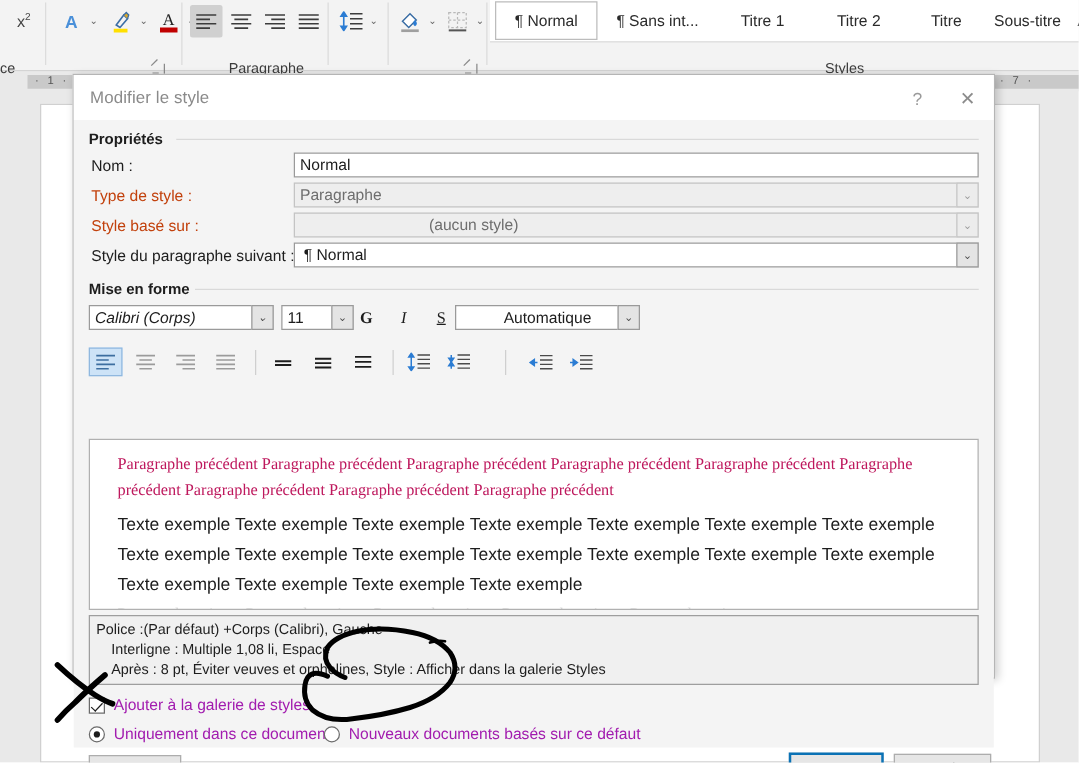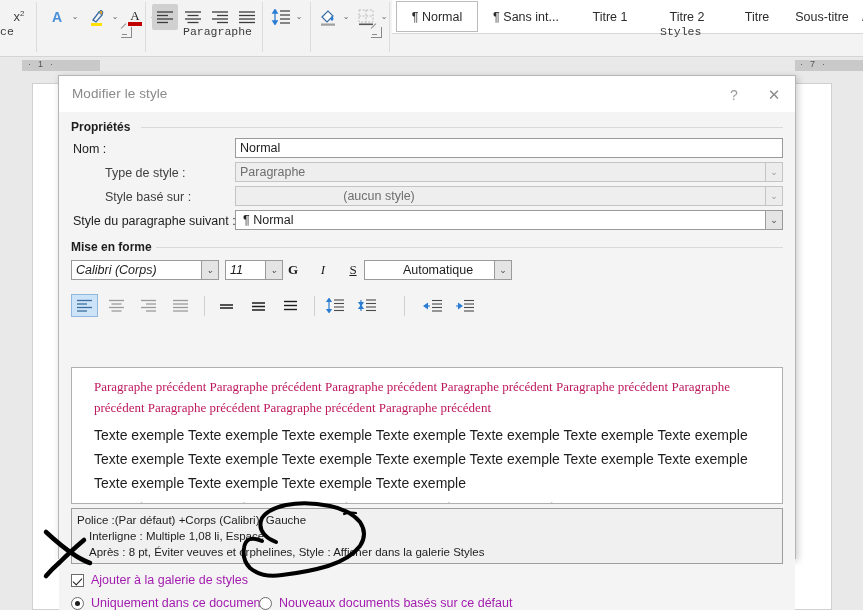--- a/index.html
+++ b/index.html
@@ -17,22 +17,22 @@
   }
 
   
   .ribbon {
     position: absolute; left: 0; top: 0; width: 863px; height: 57px;
     background: #f3f3f3;
     border-bottom: 1px solid #d4d4d4;
   }
   .rb-row { position: absolute; left: 0; top: 0; height: 34px; width: 863px; }
   .rb-group-labels {
-    position: absolute; left: 0; top: 22px; height: 22px; width: 863px;
-    font-size: 11.5px; color: #333; font-family: Liberation Mono, monospace;
+    position: absolute; left: 0; top: 46px; height: 22px; width: 863px;
+    font-size: 11.5px; color: #333;
   }
   .grp-sep {
     position: absolute; top: 2px; width: 1px; height: 50px; background: #dcdcdc;
   }
   .rb-icon {
     position: absolute; display: flex; align-items: center; justify-content: center;
     height: 26px; width: 26px; top: 4px;
     font-size: 13px; color: #444;
   }
   .rb-icon.sel { background: #d0d0d0; border-radius: 2px; }
@@ -87,21 +87,21 @@
     position: absolute; left: 32px; top: 26px; width: 800px; height: 527px;
     background: #ffffff; border: 1px solid #d0d0d0;
   }
   .page-indent-mark {
     position: absolute; left: 78px; top: 1px; width: 9px; height: 7px;
     border: 1px solid #8f8f8f; border-top: none; background: transparent;
   }
 
   
   .dialog {
-    position: absolute; left: 58px; top: 75px; width: 738px; height: 484px;
+    position: absolute; left: 58px; top: 59px; width: 738px; height: 484px;
     background: #ffffff;
     border: 1px solid #b5b5b5;
     box-shadow: 2px 2px 7px rgba(0,0,0,0.20);
   }
   .dlg-title {
     position: absolute; left: 0; top: 0; width: 736px; height: 36px;
     background: #ffffff;
   }
   .dlg-title-text {
     position: absolute; left: 13px; top: 10px;
@@ -125,21 +125,21 @@
   
   .sec {
     position: absolute; height: 14px; font-size: 12px; color: #1d1d1d; font-weight: bold;
     white-space: nowrap;
   }
   .sec-rule { position: absolute; height: 1px; background: #d9d9d9; }
 
   .lbl {
     position: absolute; font-size: 12.5px; color: #1d1d1d; white-space: nowrap;
   }
-  .lbl.dis { color: #404040; margin-left: 32px; }
+  .lbl.dis { color: #c2410c; }
 
   .field {
     position: absolute; height: 20px; background: #ffffff;
     border: 1px solid #9a9a9a;
     font-size: 12.5px; color: #1d1d1d;
     display: flex; align-items: center; padding-left: 4px;
   }
   .field.disabled { background: #eeeeee; border-color: #c4c4c4; color: #6e6e6e; }
   .field.center { justify-content: center; padding-left: 0; }
   .combo-arrow {
@@ -413,21 +413,21 @@
         <span class="combo-arrow">⌄</span>
       </div>
 
       <div class="sec" style="left:12px; top:128px;">Mise en forme</div>
       <div class="sec-rule" style="left:97px; top:135px; width:627px;"></div>
 
       <div class="field" style="left:12px; top:148px; width:148px;font-style:italic;">
         <span>Calibri (Corps)</span>
         <span class="combo-arrow">⌄</span>
       </div>
-      <div class="field" style="left:166px; top:148px; width:58px;font-style:italic;">
+      <div class="field" style="left:166px; top:148px; width:58px;">
         <span>11</span>
         <span class="combo-arrow">⌄</span>
       </div>
 
       <div class="fmt-btn" style="left:222px; top:148px; width:24px; height:20px; font-weight:bold; font-family:'Liberation Serif',serif;">G</div>
       <div class="fmt-btn" style="left:252px; top:148px; width:24px; height:20px; font-style:italic; font-family:'Liberation Serif',serif;">I</div>
       <div class="fmt-btn" style="left:282px; top:148px; width:24px; height:20px; text-decoration:underline; font-family:'Liberation Serif',serif;">S</div>
 
       <div class="field center" style="left:305px; top:148px; width:148px;">
         <span>Automatique</span>

